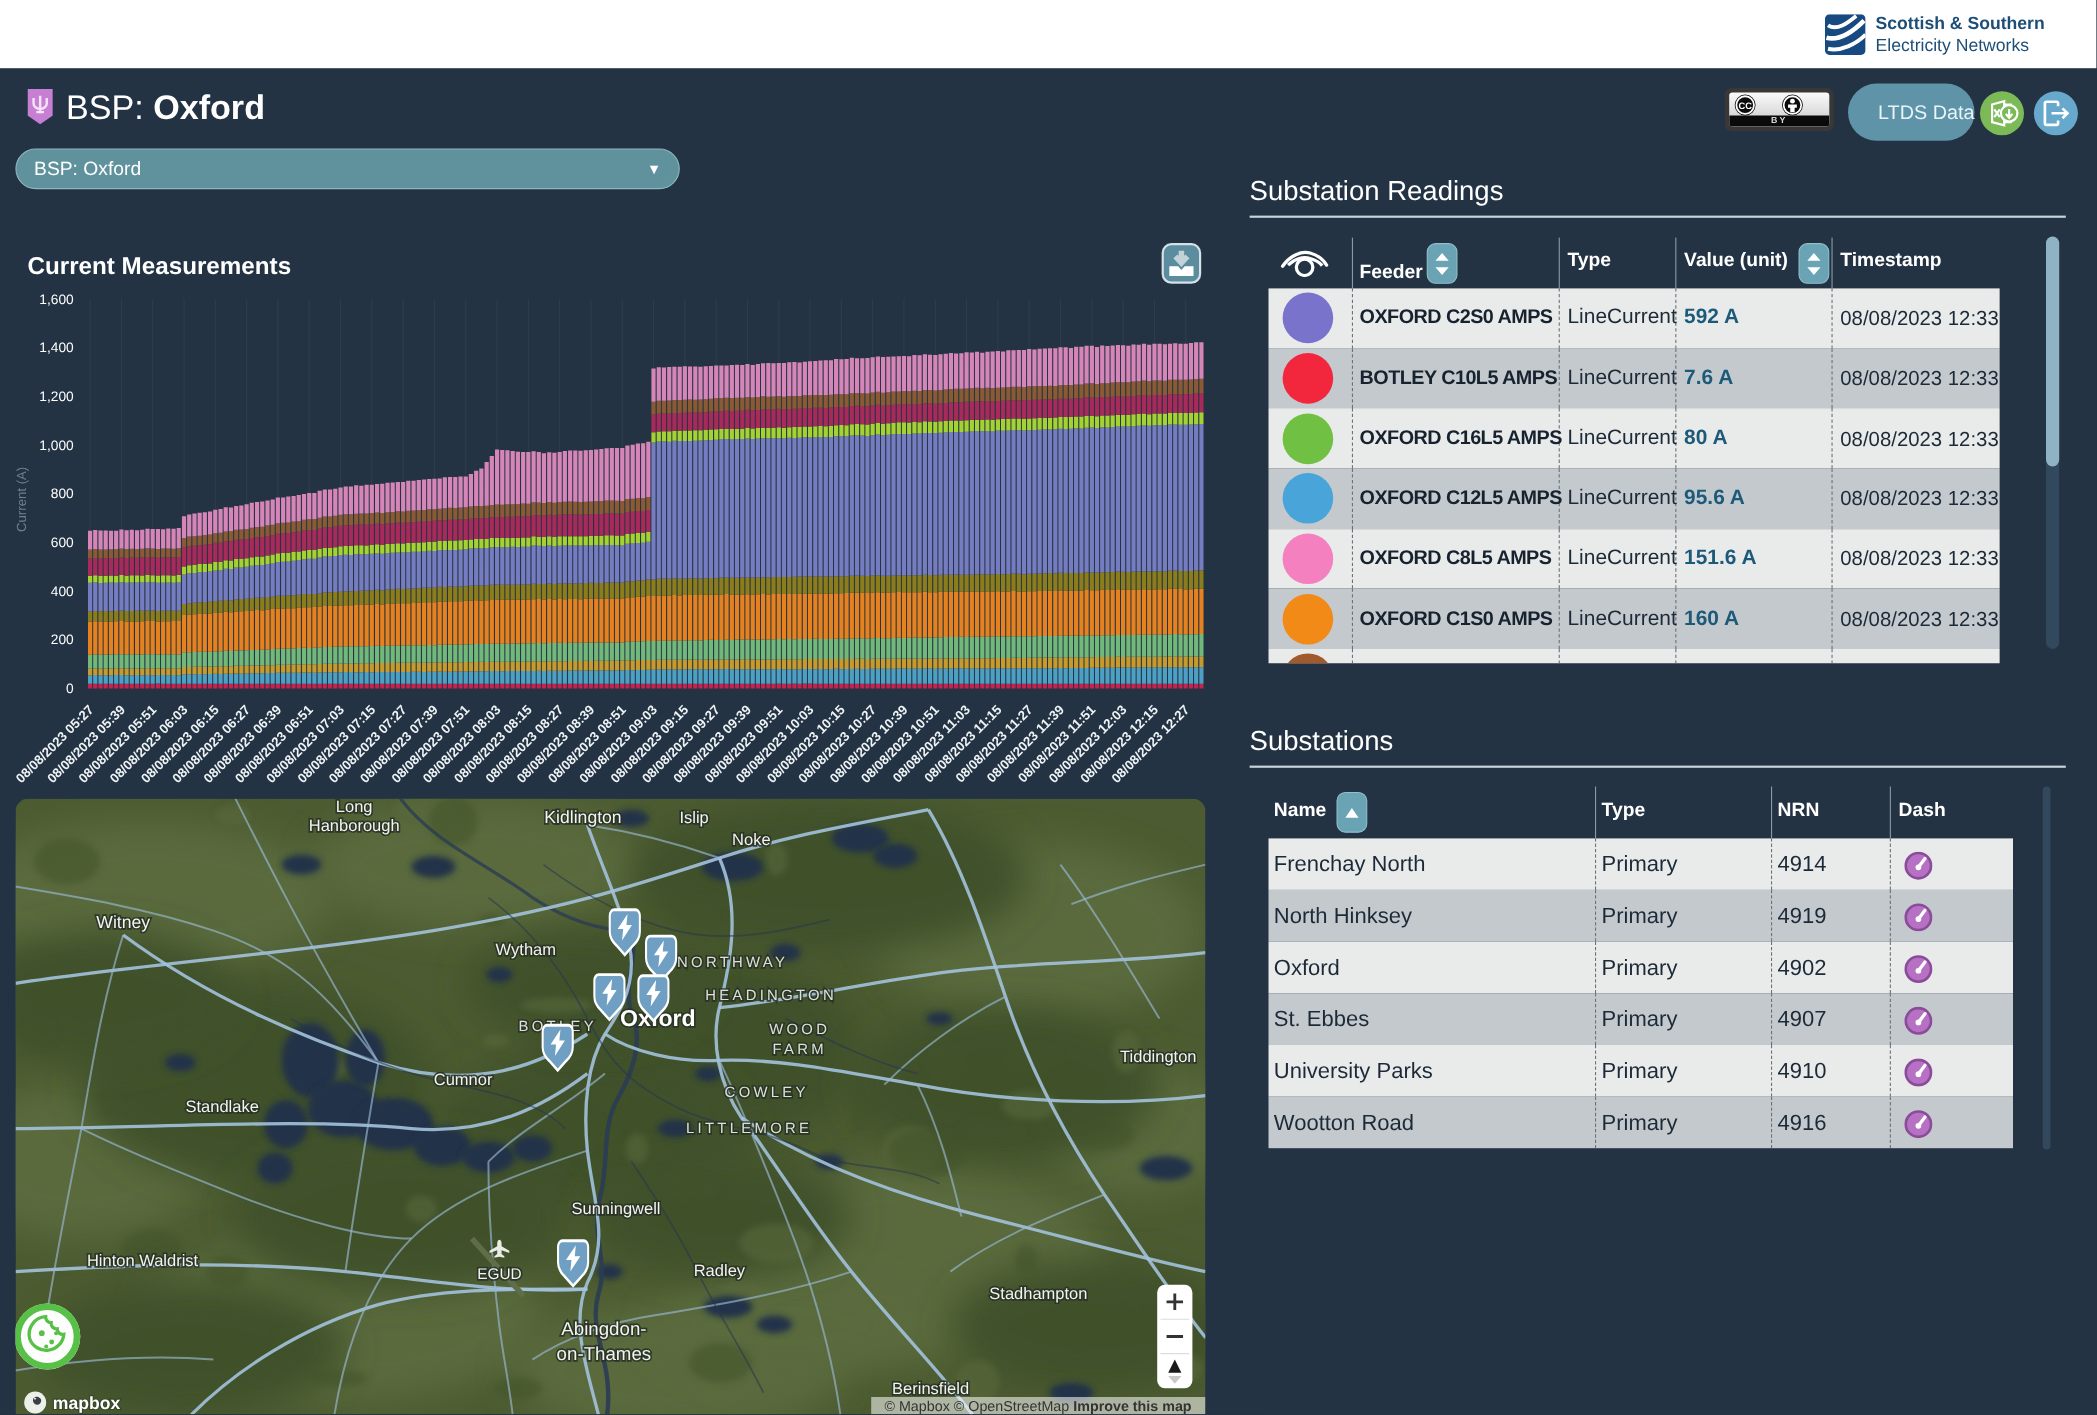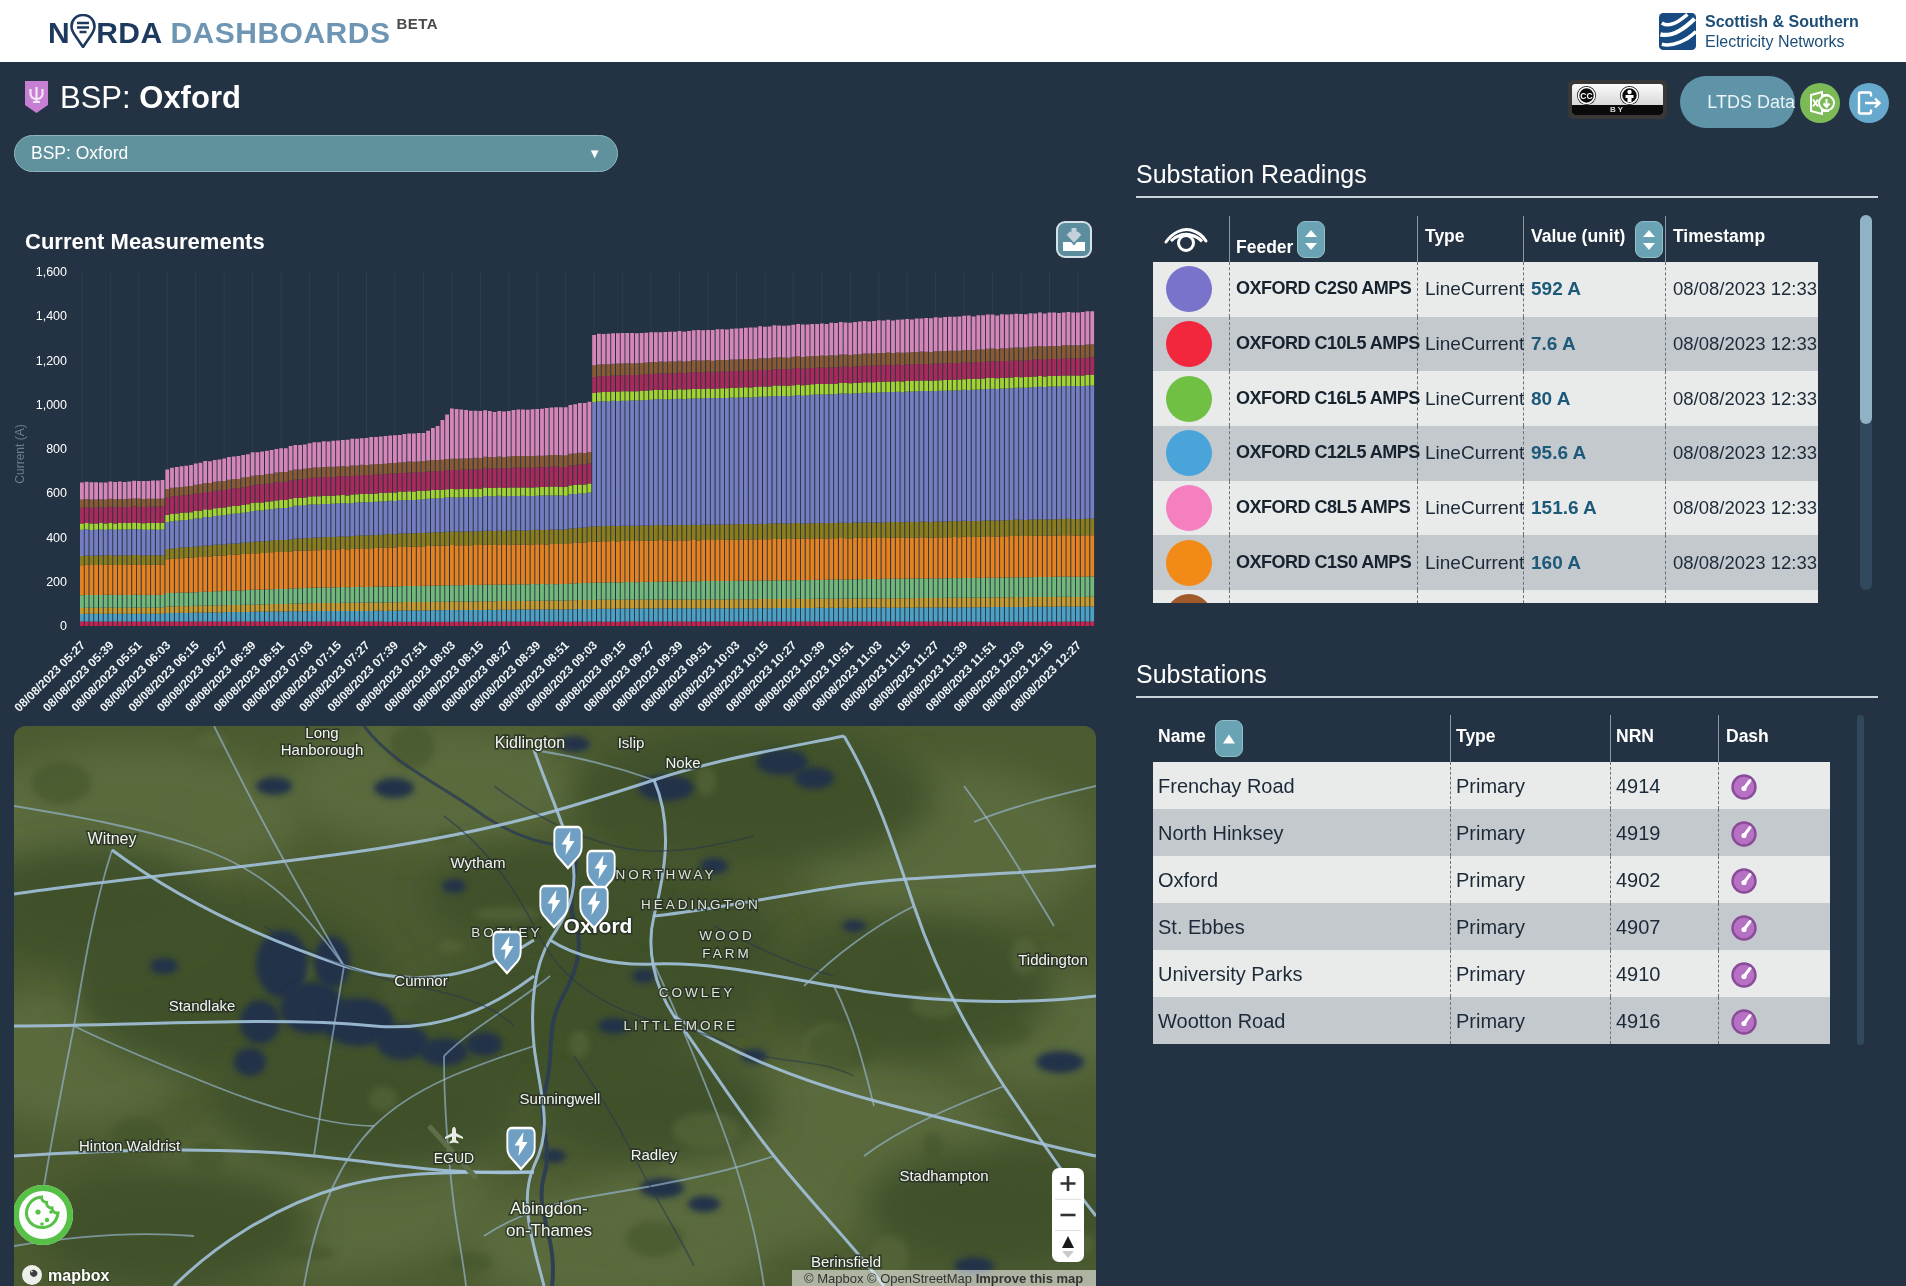--- a/index.html
+++ b/index.html
@@ -40,24 +40,20 @@
 .row.even{background:#c4c9cd}
 .dot{position:absolute;border-radius:50%}
 .cell{position:absolute;white-space:nowrap;color:#1c2a38}
 .cell.bold{font-weight:700;color:#16222e}
 .cell.val{font-weight:700;color:#1d5a7a}
 .dash-b{position:absolute;top:0;bottom:0;width:0;border-left:1.5px dashed #69727b}
 .sbar{position:absolute;border-radius:6px}
 .gauge{position:absolute;width:26px;height:26px}
 </style></head><body>
 <div class="hdr">
-<div class="logo">N<svg class="pin" width="26" height="34" viewBox="0 0 26 34">
-        <path d="M13 1 C6 1 1.5 6 1.5 12.5 C1.5 17 4 20 6.5 23.5 L13 33 L19.5 23.5 C22 20 24.5 17 24.5 12.5 C24.5 6 20 1 13 1 Z" fill="none" stroke="#1d3a5e" stroke-width="2.6"></path>
-        <path d="M7 9 h12 M7 13.5 h12 M9.5 18 h7" stroke="#1d3a5e" stroke-width="2.4" fill="none"></path>
-      </svg>RDA <span class="dash">DASHBOARDS</span><span class="beta">BETA</span></div>
 <div class="sse">
       <svg width="37" height="37" viewBox="0 0 52 52">
         <rect width="52" height="52" rx="6" fill="#174a80"></rect>
         <g fill="none" stroke="#fff">
           <path d="M4 14 C16 22 30 10 40 2" stroke-width="5"></path>
           <path d="M2 30 C18 34 36 22 50 8" stroke-width="6"></path>
           <path d="M4 44 C20 48 40 38 52 26" stroke-width="5"></path>
         </g>
       </svg>
       <div class="sse-txt"><b>Scottish &amp; Southern</b><br>Electricity Networks</div>
@@ -434,21 +430,21 @@
 <span class="cell" style="left:272px;top:16.35px;font-size:19px">LineCurrent</span>
 <span class="cell val" style="left:378px;top:16.35px;font-size:19px">592 A</span>
 <span class="cell" style="left:520px;top:16.35px;font-size:18.5px">08/08/2023 12:33</span>
 </div>
     <div class="row even" style="height:54.7px">
 <div class="dash-b" style="left:76px"></div>
       <div class="dash-b" style="left:264px"></div>
       <div class="dash-b" style="left:370px"></div>
       <div class="dash-b" style="left:512px"></div>
 <span class="dot" style="left:13px;top:4.350000000000001px;width:46px;height:46px;background:#f2273d"></span>
-<span class="cell bold" style="left:83px;top:16.35px;font-size:18px;letter-spacing:-0.5px">OXFORD C10L5 AMPS</span>
+<span class="cell bold" style="left:83px;top:16.35px;font-size:18px;letter-spacing:-0.5px">BOTLEY C10L5 AMPS</span>
 <span class="cell" style="left:272px;top:16.35px;font-size:19px">LineCurrent</span>
 <span class="cell val" style="left:378px;top:16.35px;font-size:19px">7.6 A</span>
 <span class="cell" style="left:520px;top:16.35px;font-size:18.5px">08/08/2023 12:33</span>
 </div>
     <div class="row odd" style="height:54.7px">
 <div class="dash-b" style="left:76px"></div>
       <div class="dash-b" style="left:264px"></div>
       <div class="dash-b" style="left:370px"></div>
       <div class="dash-b" style="left:512px"></div>
 <span class="dot" style="left:13px;top:4.350000000000001px;width:46px;height:46px;background:#70c043"></span>
@@ -515,21 +511,21 @@
     </div>
 <span class="thead" style="left:303px;top:11px">Type</span>
 <span class="thead" style="left:463px;top:11px">NRN</span>
 <span class="thead" style="left:573px;top:11px">Dash</span>
 </div>
 <div class="tbl" style="top:762px;width:677px;height:282px">
     <div class="row odd" style="height:47px">
 <div class="dash-b" style="left:297px"></div>
       <div class="dash-b" style="left:457px"></div>
       <div class="dash-b" style="left:565px"></div>
-<span class="cell" style="left:5px;top:12.5px;font-size:20px">Frenchay Road</span>
+<span class="cell" style="left:5px;top:12.5px;font-size:20px">Frenchay North</span>
 <span class="cell" style="left:303px;top:12.5px;font-size:20px">Primary</span>
 <span class="cell" style="left:463px;top:12.5px;font-size:20px">4914</span>
 <span class="gauge" style="left:578px;top:11.5px"><svg width="26" height="26" viewBox="0 0 26 26">
           <circle cx="13" cy="13" r="11.5" fill="#b671c4" stroke="#8a4c99" stroke-width="2.4"></circle>
           <path d="M13 14.5 L19 6.5" stroke="#fff" stroke-width="3" stroke-linecap="round"></path>
           <circle cx="13" cy="14.5" r="2.6" fill="#fff"></circle>
         </svg></span>
 </div>
     <div class="row even" style="height:47px">
 <div class="dash-b" style="left:297px"></div>

